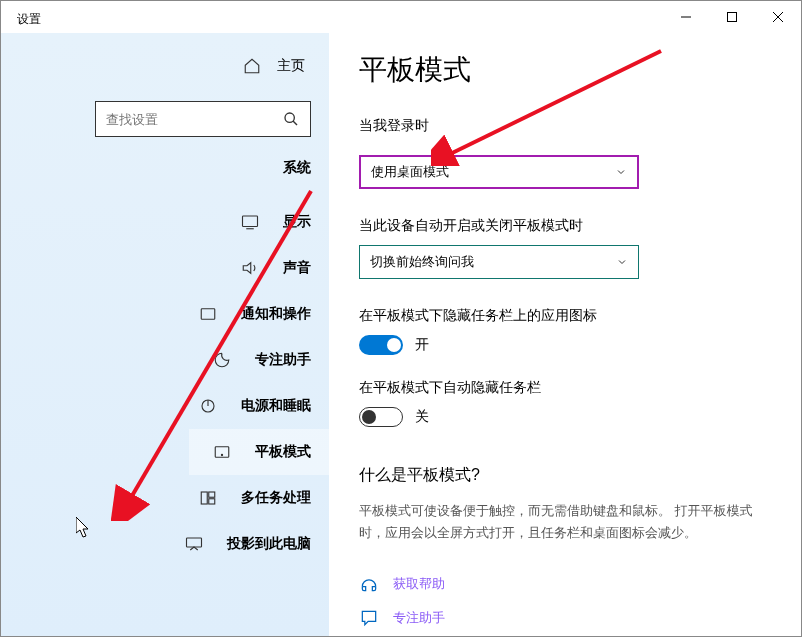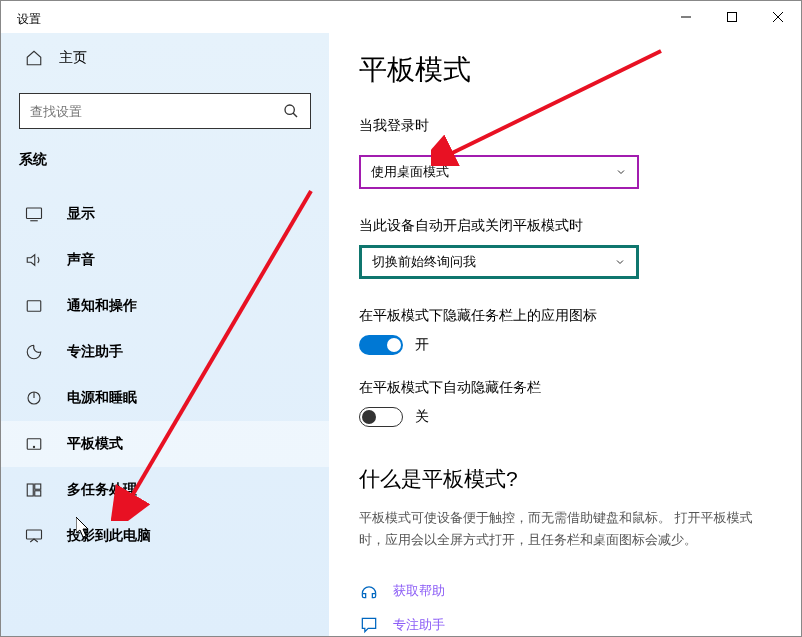--- a/index.html
+++ b/index.html
@@ -6,53 +6,53 @@
     body { width: 802px; height: 637px; overflow: hidden; background: #fff; position: relative; border: 1px solid #888; }
 
     .titlebar { height: 32px; display: flex; align-items: center; justify-content: flex-end; padding-right: 0; background: #fff; position: relative; }
     .titlebar .caption { position: absolute; left: 16px; top: 10px; font-size: 12px; color: #000; }
     .win-btns { display: flex; height: 100%; }
     .win-btn { width: 46px; display: flex; align-items: center; justify-content: center; cursor: pointer; }
     .win-btn svg { stroke: #000; stroke-width: 1; fill: none; }
 
     .layout { display: flex; height: calc(100% - 32px); }
 
-    .sidebar { width: 328px; background: linear-gradient(to bottom, #e6f2fb 0%, #dfeefb 100%); display: flex; flex-direction: column; padding-top: 8px; overflow: hidden; }
+    .sidebar { width: 328px; background: linear-gradient(to bottom, #e6f2fb 0%, #dfeefb 100%); display: flex; flex-direction: column; padding-top: 16px; overflow: hidden; align-items: flex-end; }
 
     .home-row { display: flex; align-items: center; gap: 16px; padding: 8px 24px 8px 24px; margin-bottom: 18px; cursor: pointer; }
     .home-row .icon { width: 18px; height: 18px; display:flex; align-items:center; justify-content:center; }
     .home-row .label { font-size: 14px; color: #000; }
 
     .searchbox { margin: 0 18px 22px 18px; height: 36px; border: 1px solid #333; background: #fff; display: flex; align-items: center; padding: 0 10px; }
     .searchbox input { flex: 1; border: none; outline: none; font-size: 13px; background: transparent; }
     .searchbox .sicon { width: 18px; height: 18px; display:flex; align-items:center; justify-content:center; }
 
     .section-header { padding: 0 18px 12px 18px; font-size: 14px; font-weight: 600; color: #000; margin-bottom: 10px; }
 
     .nav-item { display: flex; align-items: center; gap: 24px; padding: 14px 18px 14px 24px; cursor: pointer; font-size: 14px; color: #000; position: relative; font-weight: bold; }
     .nav-item .icon { width: 18px; height: 18px; display:flex; align-items:center; justify-content:center; color:#333; }
     .nav-item.hovered { background: rgba(255,255,255,0.45); }
 
     .content { flex: 1; padding: 18px 30px 0 30px; overflow-y: auto; position: relative; }
     .content h1 { font-size: 28px; font-weight: 400; margin-bottom: 28px; }
     .label-text { font-size: 14px; color: #000; margin-bottom: 10px; }
-    .select-box { width: 280px; height: 34px; border: 3px solid #0f766e; display: flex; align-items: center; justify-content: space-between; padding: 0 10px; cursor: pointer; margin-bottom: 28px; font-size: 13px; }
+    .select-box { width: 280px; height: 34px; border: 1px solid #0f766e; display: flex; align-items: center; justify-content: space-between; padding: 0 10px; cursor: pointer; margin-bottom: 28px; font-size: 13px; }
     .select-box.hover { border: 2px solid #a21caf; margin-top: 20px; }
     .chev { width: 12px; height: 12px; }
 
     .toggle-row { display: flex; align-items: center; gap: 12px; margin-bottom: 24px; }
     .toggle { width: 44px; height: 20px; border-radius: 10px; position: relative; cursor: pointer; }
     .toggle.on { background: #0078d4; }
     .toggle.on .knob { right: 2px; background:#fff; }
     .toggle.off { background: #fff; border: 1px solid #333; }
     .toggle.off .knob { left: 2px; background:#333; }
     .knob { width: 14px; height: 14px; border-radius: 50%; position: absolute; top: 50%; transform: translateY(-50%); }
     .toggle-label { font-size: 14px; }
 
-    .subhead { font-size: 21px; font-weight: 400; margin-bottom: 14px; }
+    .subhead { font-size: 16px; font-weight: 400; margin-bottom: 14px; }
     .desc { font-size: 13px; color: #555; line-height: 1.7; max-width: 440px; margin-bottom: 30px; }
 
     .link-row { display: flex; align-items: center; gap: 14px; margin-bottom: 14px; }
     .link-row .licon { width: 20px; height: 20px; color:#0067c0; display:flex; align-items:center; justify-content:center; }
     .link-row a { color: #8b5cf6; font-size: 13px; text-decoration: none; cursor:pointer; }
 
     
     .arrow { position: absolute; pointer-events: none; }
     .cursor { position: absolute; width: 16px; height: 22px; pointer-events:none; }
 

